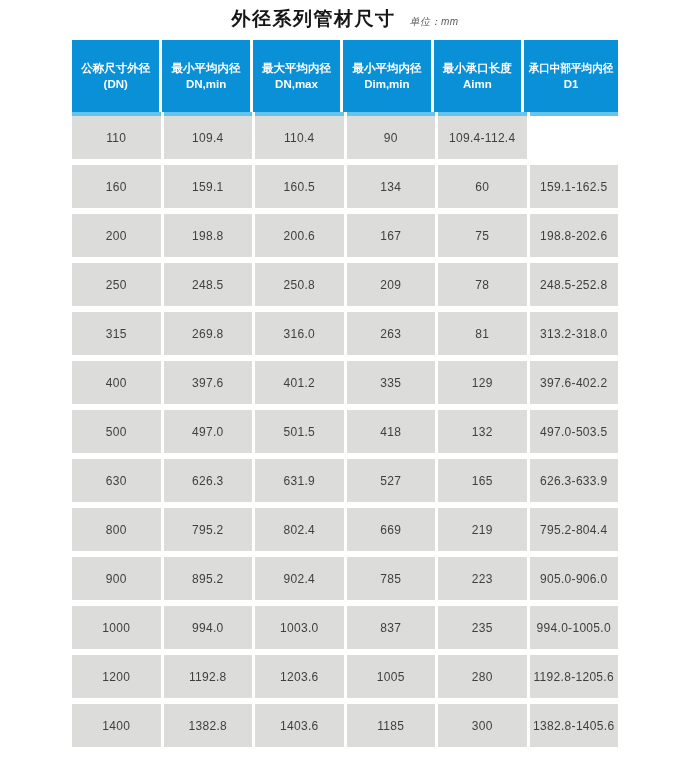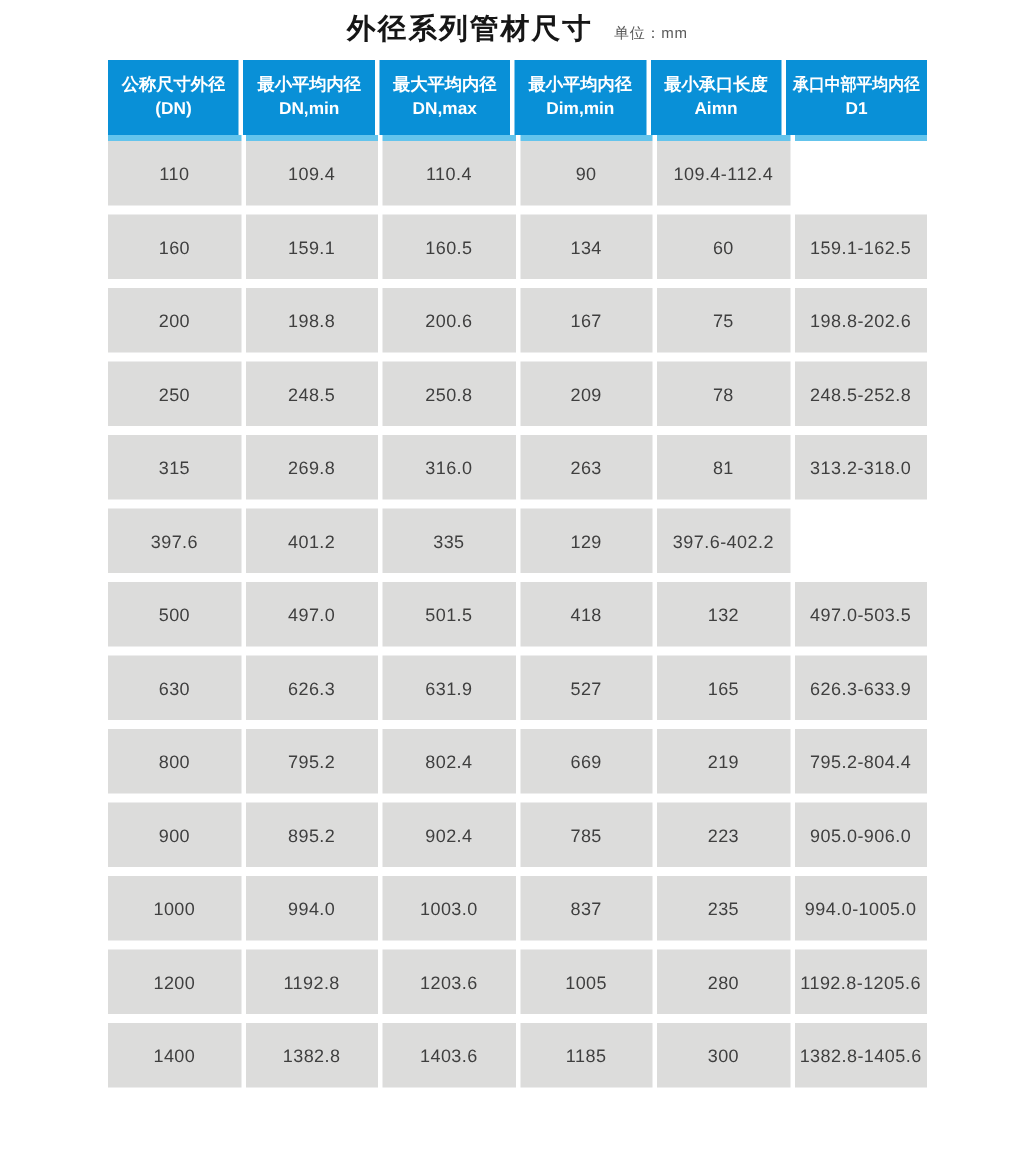--- a/index.html
+++ b/index.html
@@ -23,26 +23,26 @@
   .titlebar{
     position:absolute;top:6px;left:0;width:100%;
     display:flex;justify-content:center;align-items:center;
   }
   .title{
     margin:0;font-size:19px;font-weight:bold;
     color:var(--title-text);letter-spacing:1.5px;
   }
   .unit{
     font-size:10px;color:var(--unit-text);
-    margin-left:14px;margin-top:5px;letter-spacing:0.5px;
+    margin-left:14px;margin-top:5px;letter-spacing:0.5px;font-style:italic;
   }
   .spec-table{position:absolute;left:72px;top:40px;width:546px;}
   .thead{display:grid;grid-template-columns:repeat(6,1fr);column-gap:3px;}
   .th{
-    background:var(--header-bg);height:50px;
+    background:var(--header-bg);height:72px;
     display:flex;flex-direction:column;justify-content:center;align-items:center;
     color:var(--header-text);font-weight:bold;font-size:11.5px;line-height:1.4;
     text-align:center;padding:0 1px;box-sizing:border-box;
   }
   .th .cn{white-space:nowrap;transform-origin:center;}
   .strip-row{display:grid;grid-template-columns:repeat(6,1fr);column-gap:3px;}
   .strip{height:4px;background:var(--accent-strip);}
   .tbody{display:flex;flex-direction:column;row-gap:6px;margin-top:0;}
   .tr{display:grid;grid-template-columns:repeat(6,1fr);column-gap:3px;}
   .td{
@@ -133,20 +133,21 @@
         </div>
         <div class="tr">
           <div class="td">315</div>
           <div class="td">269.8</div>
           <div class="td">316.0</div>
           <div class="td">263</div>
           <div class="td">81</div>
           <div class="td">313.2-318.0</div>
         </div>
         <div class="tr">
+          <div class="td">400</div>
           <div class="td">397.6</div>
           <div class="td">401.2</div>
           <div class="td">335</div>
           <div class="td">129</div>
           <div class="td">397.6-402.2</div>
         </div>
         <div class="tr">
           <div class="td">500</div>
           <div class="td">497.0</div>
           <div class="td">501.5</div>

